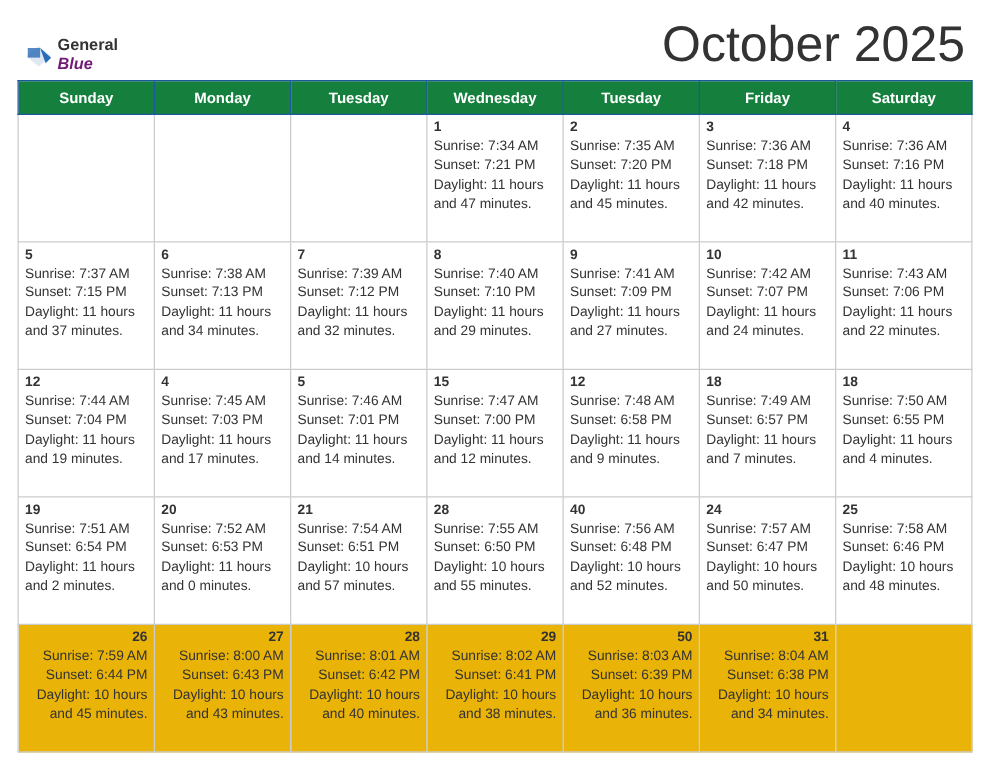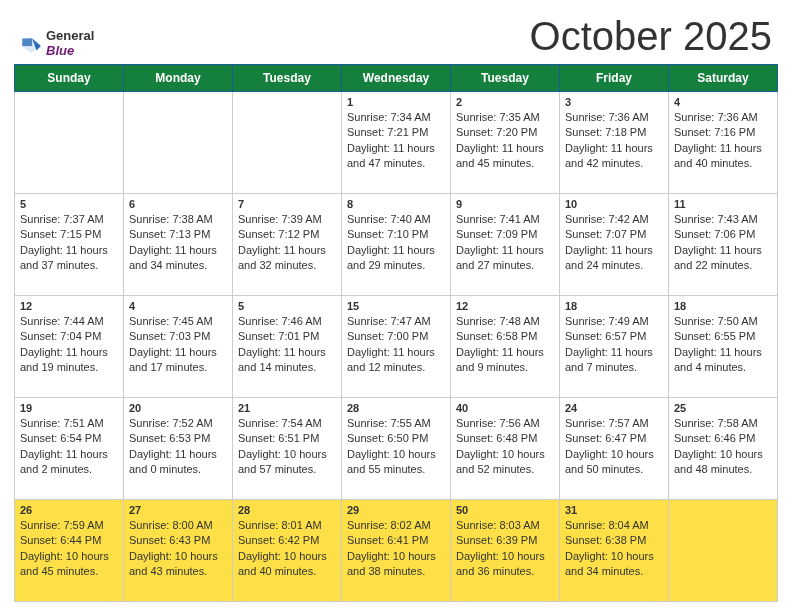--- a/index.html
+++ b/index.html
@@ -81,21 +81,22 @@
       border: 1px solid #ccc;
       vertical-align: top;
       padding: 4px 5px;
       font-size: 9.5px;
       color: #333;
       width: calc(100% / 7);
       height: 76px;
       background: #fff;
     }
     .cal-table tr:last-child td {
-      background: #fde047;
+      background: #eab308;
+      text-align: right;
     }
     .day-number {
       font-size: 11px;
       font-weight: bold;
       color: #333;
       display: block;
       margin-bottom: 2px;
     }
     .day-info {
       font-size: 11px;

